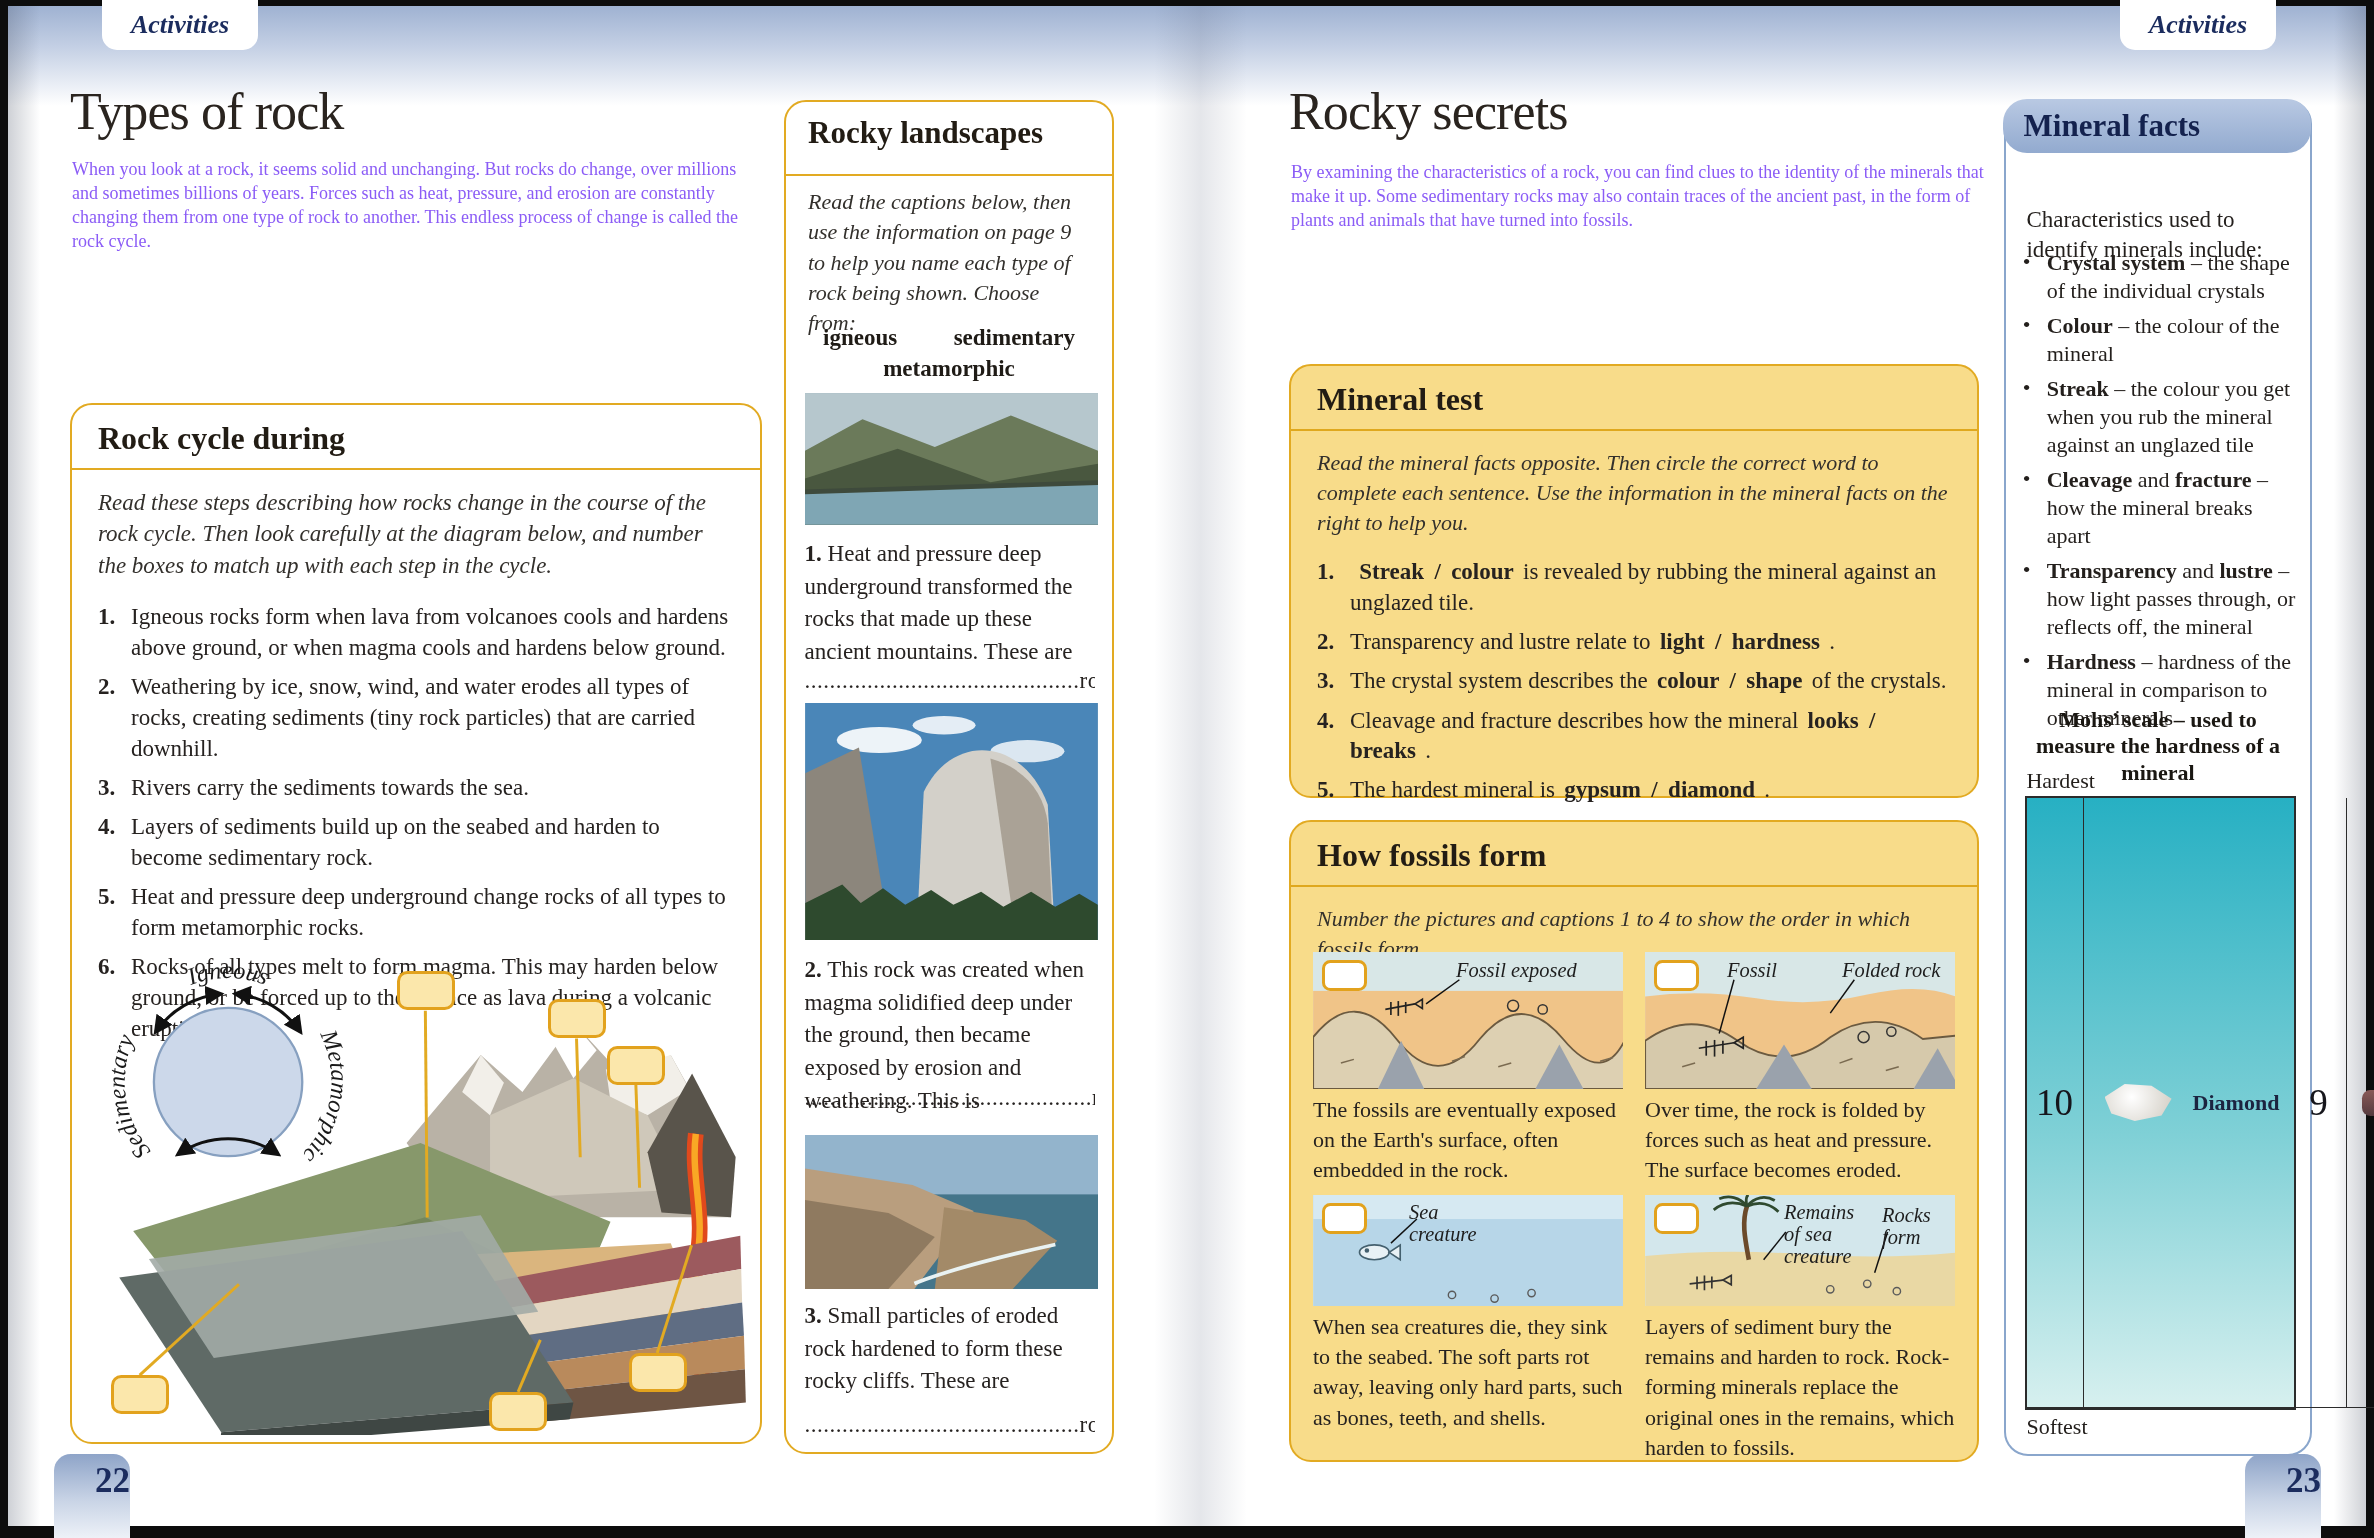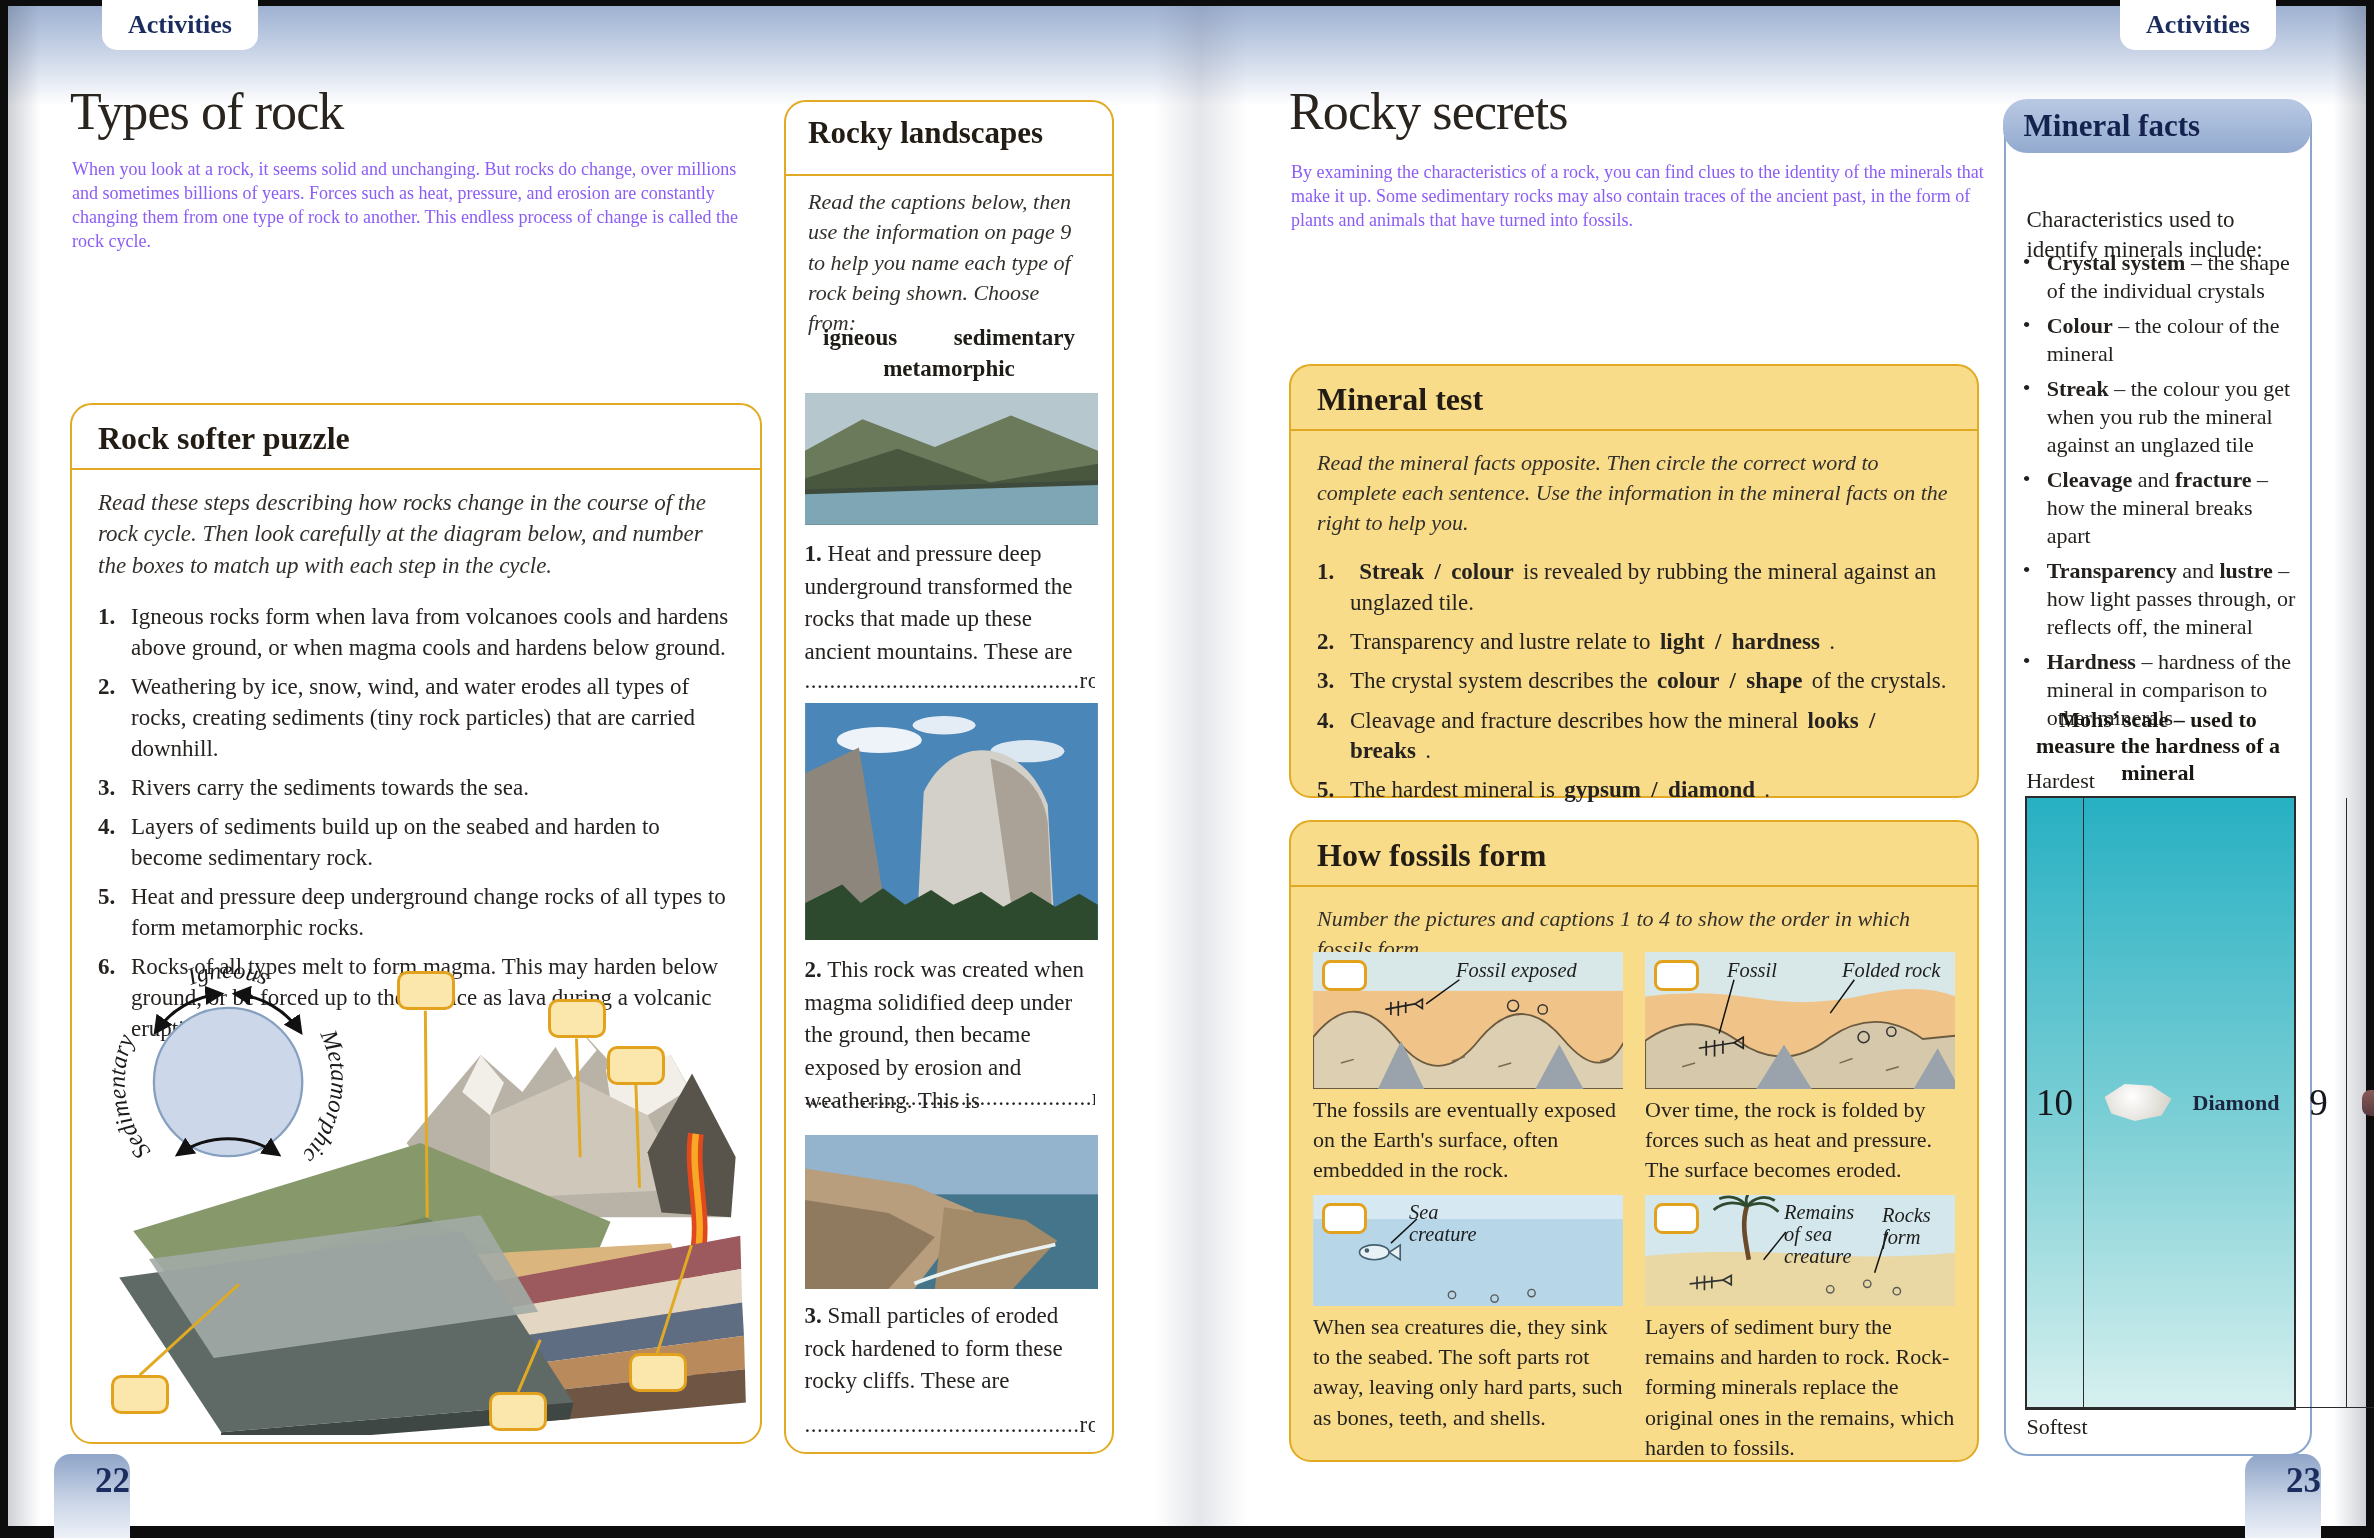--- a/index.html
+++ b/index.html
@@ -6,21 +6,21 @@
   #root{position:relative;width:2375px;height:1539px;background:#0d0d0d;overflow:hidden;
         font-family:"Liberation Serif","DejaVu Serif",serif;color:#231f1c;}
   .sheet{position:absolute;left:8.3px;top:5.6px;width:2358px;height:1520px;background:#ffffff;}
   .abs{position:absolute;}
 
   
   .topband{position:absolute;left:0;top:0;width:100%;height:100px;
            background:linear-gradient(#9fb2d2 0%,#c3cfe4 40%,#ffffff 100%);}
   .toptab{position:absolute;top:0;width:156px;height:50px;background:#ffffff;
           border-radius:0 0 15px 15px;display:flex;align-items:center;justify-content:center;
-          font-weight:bold;font-size:26px;color:#1b2c5e;}
+          font-weight:bold;font-size:26px;color:#1b2c5e;font-style:italic;}
   .gutter{position:absolute;top:0;left:1146px;width:93px;height:100%;
           background:linear-gradient(90deg,rgba(90,100,125,0) 0%,rgba(90,100,125,.16) 50%,rgba(90,100,125,0) 100%);}
   .edgeL{position:absolute;top:0;left:0;width:32px;height:100%;background:linear-gradient(90deg,rgba(60,70,90,.25),rgba(60,70,90,0));}
   .edgeR{position:absolute;top:0;right:0;width:32px;height:100%;background:linear-gradient(270deg,rgba(60,70,90,.25),rgba(60,70,90,0));}
 
   .pagetab{position:absolute;bottom:0;width:76px;height:85px;
            background:linear-gradient(#8ea4c8 0%,#c9d4e6 55%,#eef2f8 100%);
            border-radius:16.7px 16.7px 0 0;text-align:right;
            font-weight:bold;font-size:35px;color:#1b2c5e;padding-top:7.4px;box-sizing:border-box;}
 
@@ -105,21 +105,21 @@
     <span>Activities</span>
   </div>
   <div class="toptab" style="left:2120px;">
     <span>Activities</span>
   </div>
 
   <h1 class="pgtitle abs" style="left:70px;top:82px;">Types of rock</h1>
   <p class="intro abs" style="left:72px;top:158px;width:694px;">When you look at a rock, it seems solid and unchanging. But rocks do change, over millions and sometimes billions of years. Forces such as heat, pressure, and erosion are constantly changing them from one type of rock to another. This endless process of change is called the rock cycle.</p>
 
   <section class="goldbox" style="left:70px;top:403px;width:692px;height:1041px;">
-    <div class="boxhead">Rock softer puzzle</div>
+    <div class="boxhead">Rock cycle during</div>
     <p class="instr">Read these steps describing how rocks change in the course of the rock cycle. Then look carefully at the diagram below, and number the boxes to match up with each step in the cycle.</p>
     <div style="height:20.4px;"></div>
     <p class="step"><b class="n">1.</b><span>Igneous rocks form when lava from volcanoes cools and hardens above ground, or when magma cools and hardens below ground.</span></p>
     <p class="step"><b class="n">2.</b><span>Weathering by ice, snow, wind, and water erodes all types of rocks, creating sediments (tiny rock particles) that are carried downhill.</span></p>
     <p class="step"><b class="n">3.</b><span>Rivers carry the sediments towards the sea.</span></p>
     <p class="step"><b class="n">4.</b><span>Layers of sediments build up on the seabed and harden to become sedimentary rock.</span></p>
     <p class="step"><b class="n">5.</b><span>Heat and pressure deep underground change rocks of all types to form metamorphic rocks.</span></p>
     <p class="step"><b class="n">6.</b><span>Rocks of all types melt to form magma. This may harden below ground, or be forced up to the surface as lava during a volcanic eruption.</span></p>
 
     <div class="abs" style="left:0;top:534px;right:0;bottom:0;">

